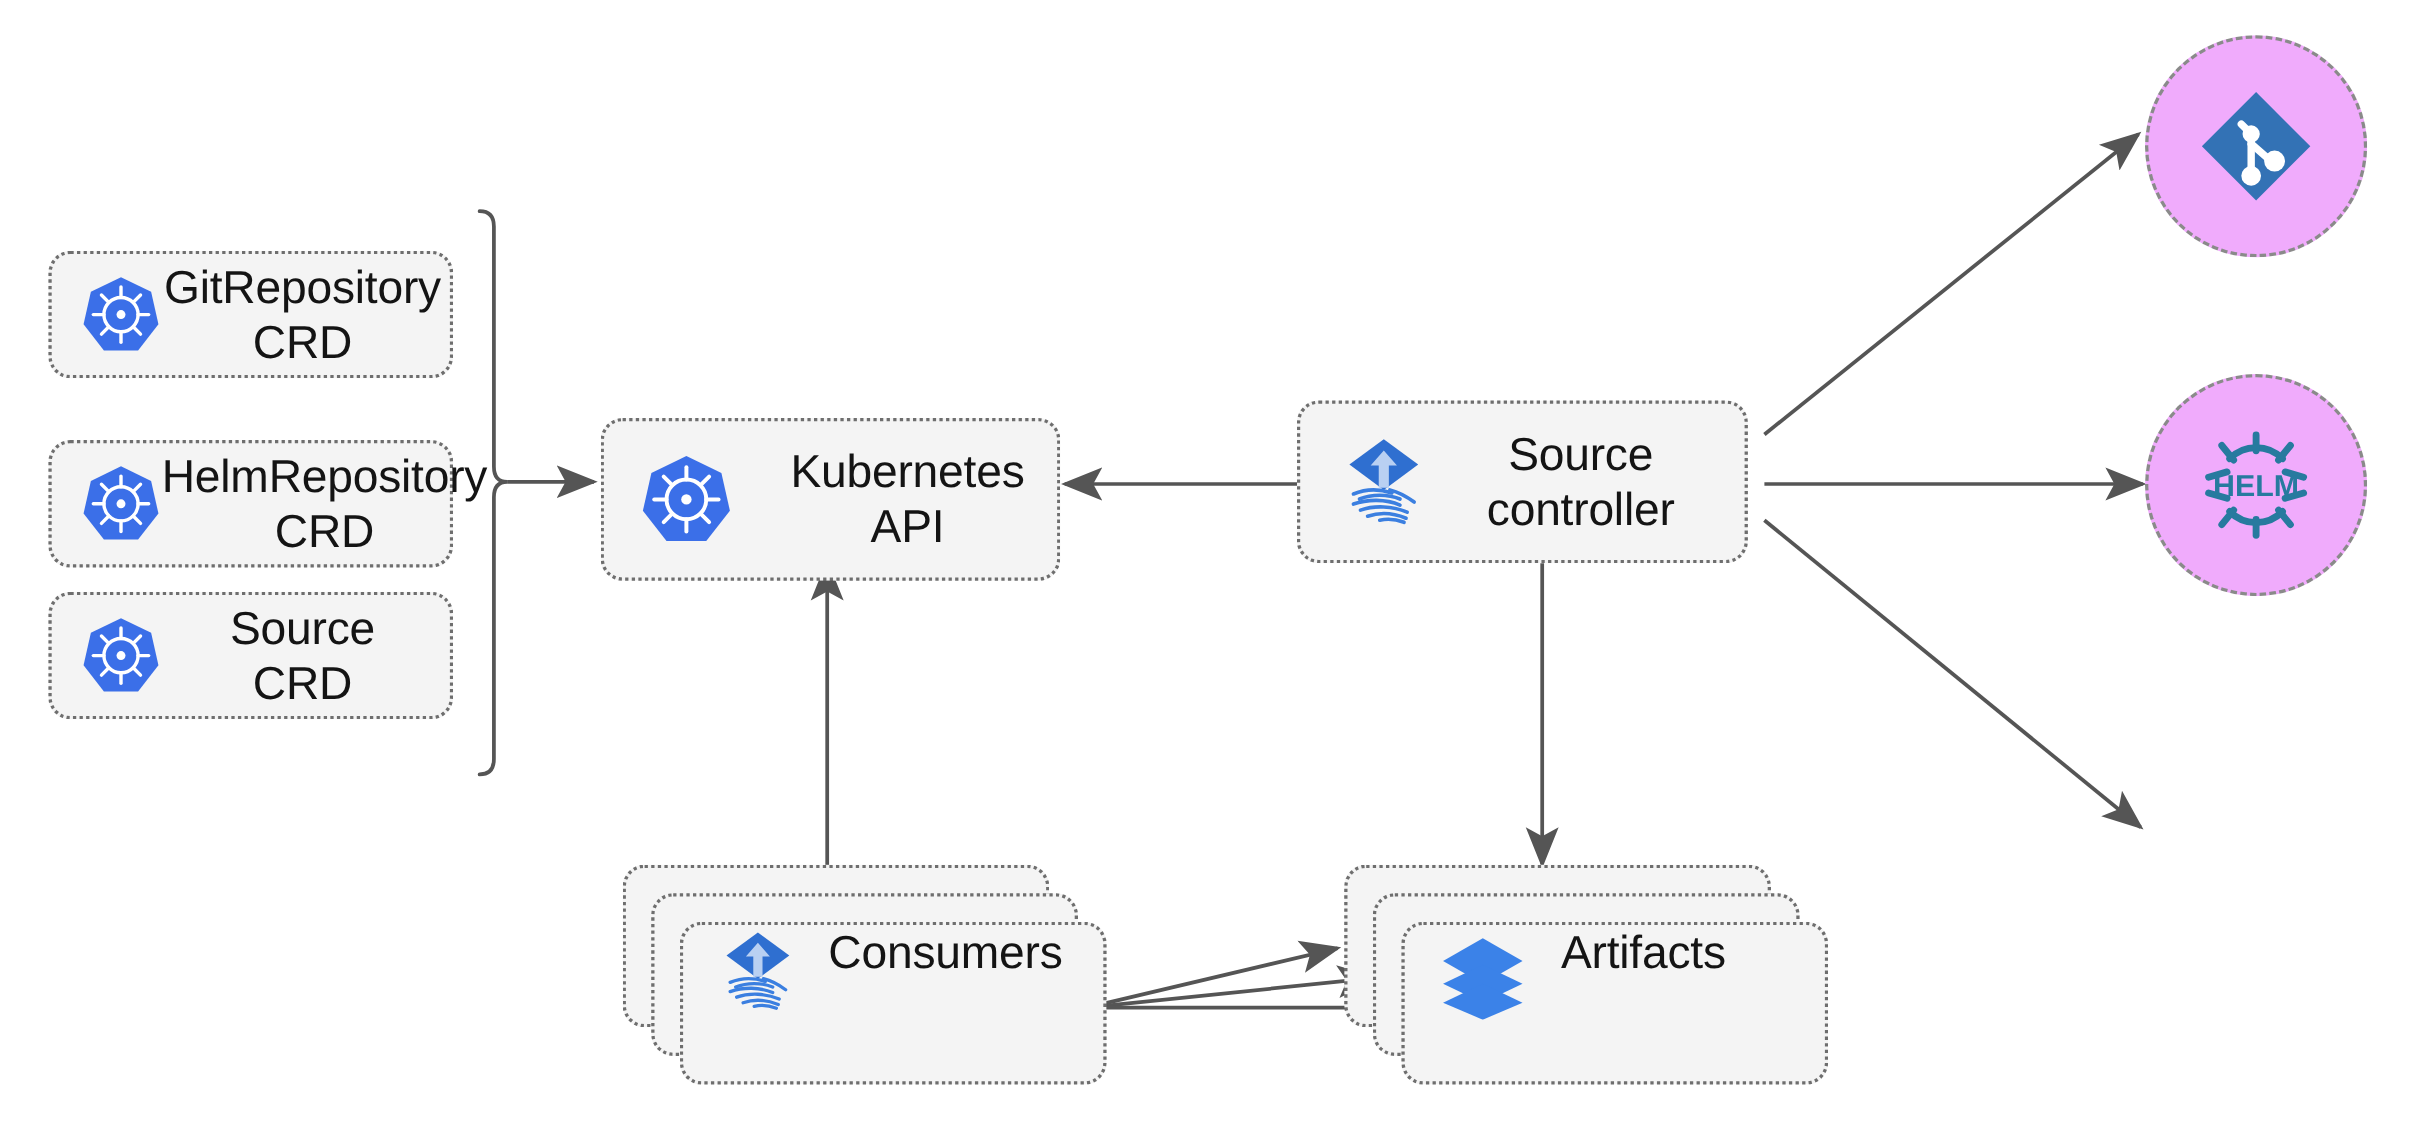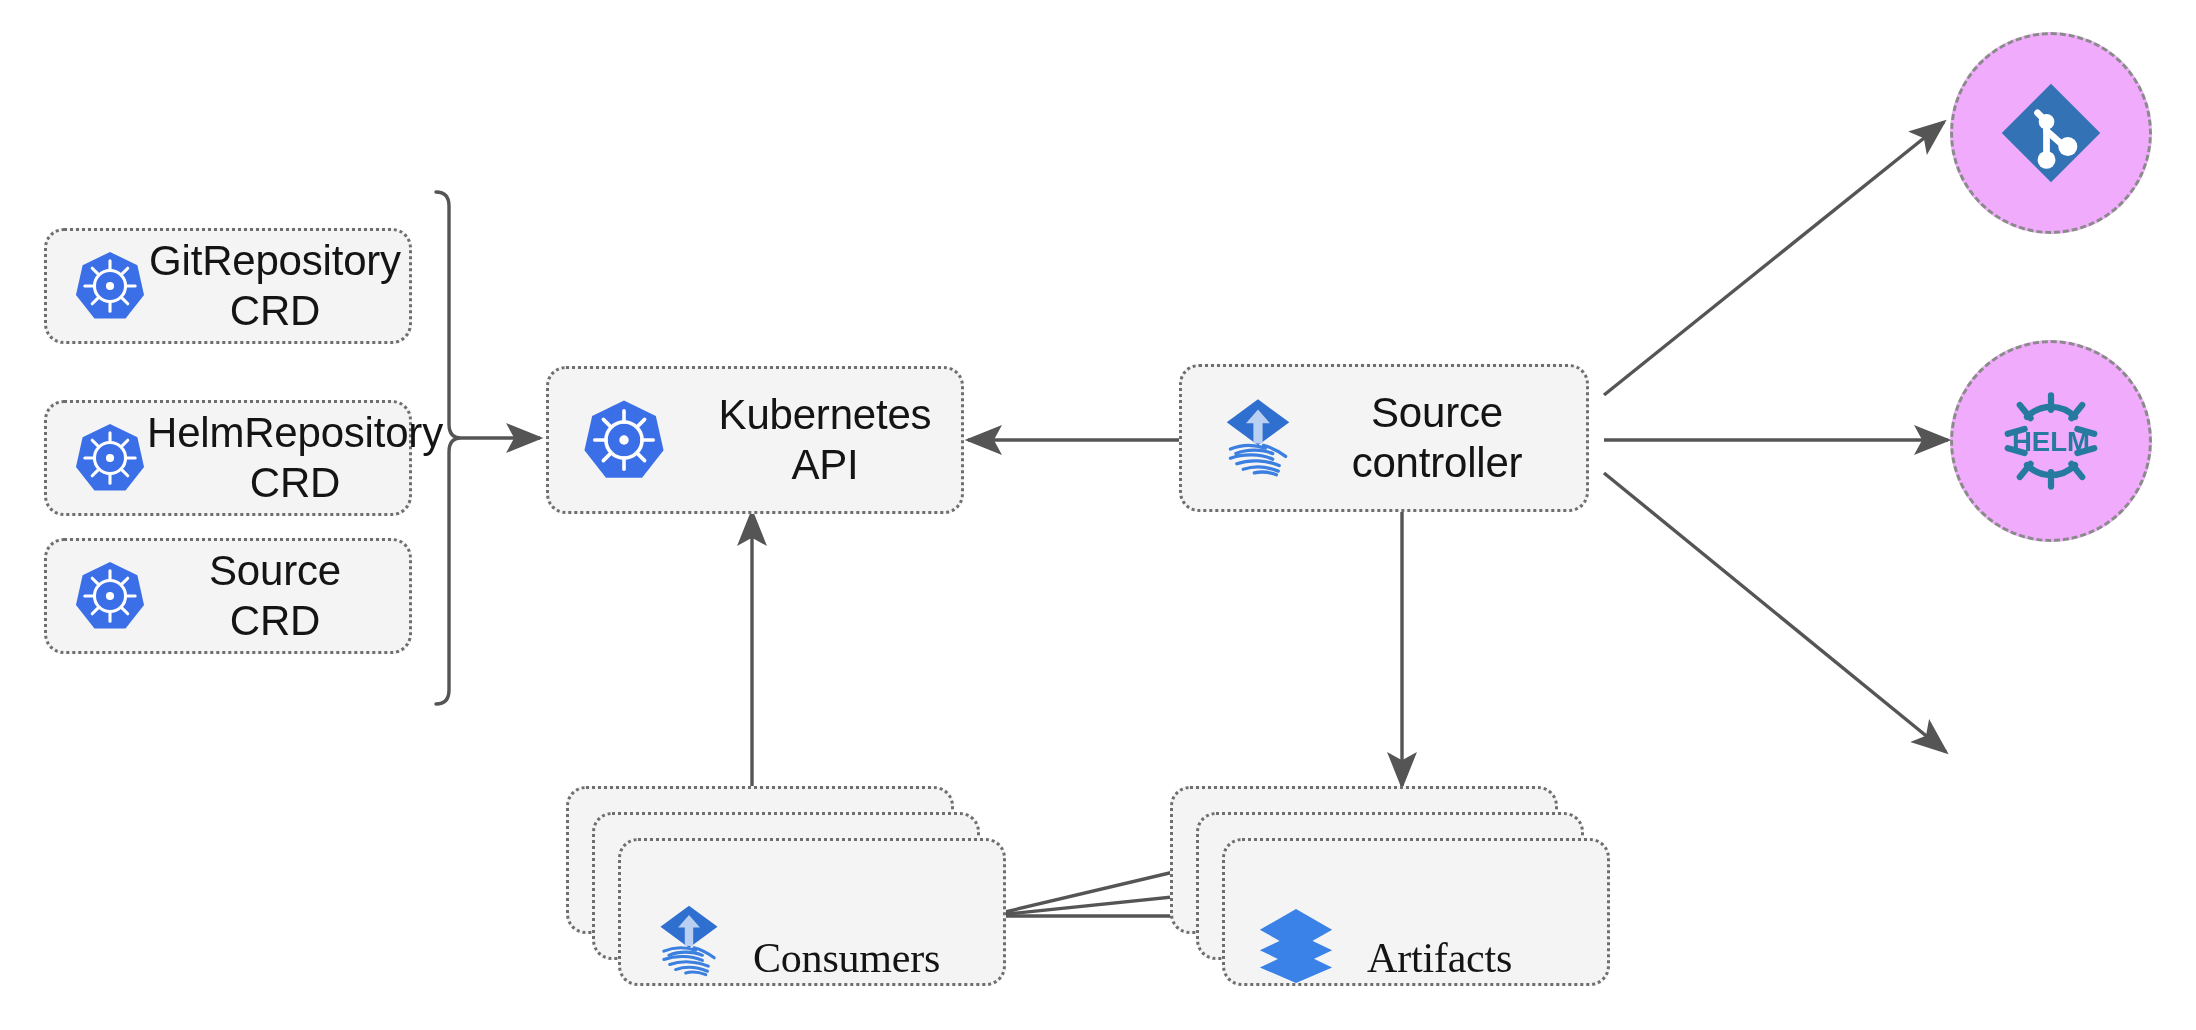--- a/index.html
+++ b/index.html
@@ -67,23 +67,22 @@
   }
   .stack .layer {
     position: absolute;
     box-sizing: border-box;
     background: #f4f4f4;
     border: 3px dotted #6e6e6e;
     border-radius: 20px;
   }
   .stack .front {
     display: flex;
-    align-items: flex-end;
+    align-items: flex-start;
     justify-content: flex-start;
-    font-family: Liberation Serif, serif;
   }
 
   
   .circle-node {
     position: absolute;
     box-sizing: border-box;
     border: 3px dashed #8a8a8a;
     border-radius: 50%;
     background: #f0abfc;
     display: flex;
@@ -189,21 +188,21 @@
           <line x1="74" y1="26" x2="65" y2="35"></line>
           <line x1="35" y1="65" x2="26" y2="74"></line>
         </g>
         <circle cx="50" cy="50" r="5.5" fill="#ffffff"></circle>
       </svg>
     </span>
     <span class="node-label">Source
 CRD</span>
   </div>
 
-  <div class="node" style="left:546px; top:366px; width:418px; height:148px;">
+  <div class="node" style="left:546px; top:380px; width:418px; height:148px;">
     <span class="icon-slot" style="margin-left:32px;">
       <svg class="glyph" width="86" height="86" viewBox="0 0 100 100">
         <polygon points="50,4 87,22 96,62 71,94 29,94 4,62 13,22" fill="#3b6fe8"></polygon>
         <g fill="none" stroke="#ffffff" stroke-width="4.2" stroke-linecap="round">
           <circle cx="50" cy="50" r="21"></circle>
           <line x1="50" y1="16" x2="50" y2="29"></line>
           <line x1="50" y1="71" x2="50" y2="84"></line>
           <line x1="16" y1="50" x2="29" y2="50"></line>
           <line x1="71" y1="50" x2="84" y2="50"></line>
           <line x1="26" y1="26" x2="35" y2="35"></line>
@@ -253,21 +252,21 @@
             <path d="M34,84 C46,80 60,81 72,86"></path>
             <path d="M46,88 C54,86 62,87 70,90"></path>
             <path d="M56,58 C64,60 72,64 80,70"></path>
           </g>
         </svg>
       </span>
       <span class="node-label" style="margin-left:22px;">Consumers</span>
     </div>
   </div>
 
-  <div class="stack" style="left:1170px; top:786px; width:440px; height:210px;">
+  <div class="stack" style="left:1222px; top:786px; width:440px; height:210px;">
     <div class="layer" style="left:0; top:0; width:388px; height:148px;"></div>
     <div class="layer" style="left:26px; top:26px; width:388px; height:148px;"></div>
     <div class="layer front" style="left:52px; top:52px; width:388px; height:148px;">
       <span class="icon-slot" style="margin-left:28px;">
         <svg class="glyph" width="86" height="86" viewBox="0 0 100 100">
           <polygon points="50,14 92,38 50,62 8,38" fill="#3b82e8"></polygon>
           <polygon points="50,46 72,58 50,71 28,58" fill="#ffffff"></polygon>
           <polygon points="50,42 92,62 50,82 8,62" fill="#3b82e8"></polygon>
           <polygon points="50,66 72,78 50,91 28,78" fill="#ffffff"></polygon>
           <polygon points="50,62 92,82 50,100 8,82" fill="#3b82e8"></polygon>

